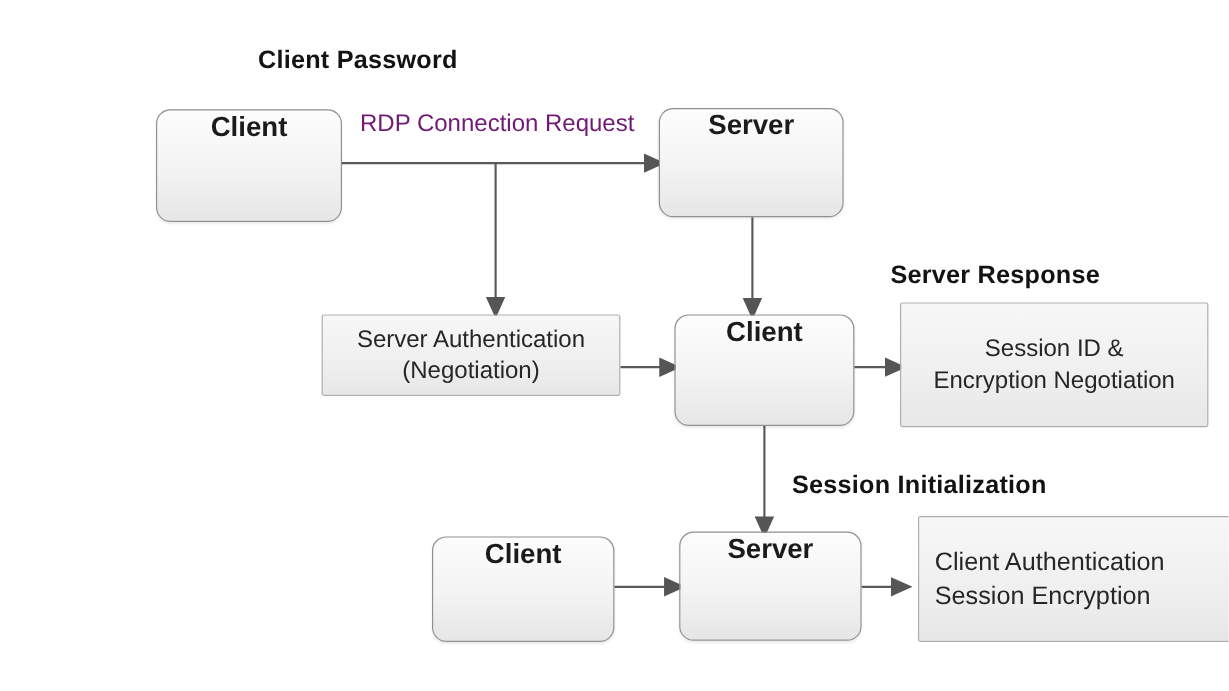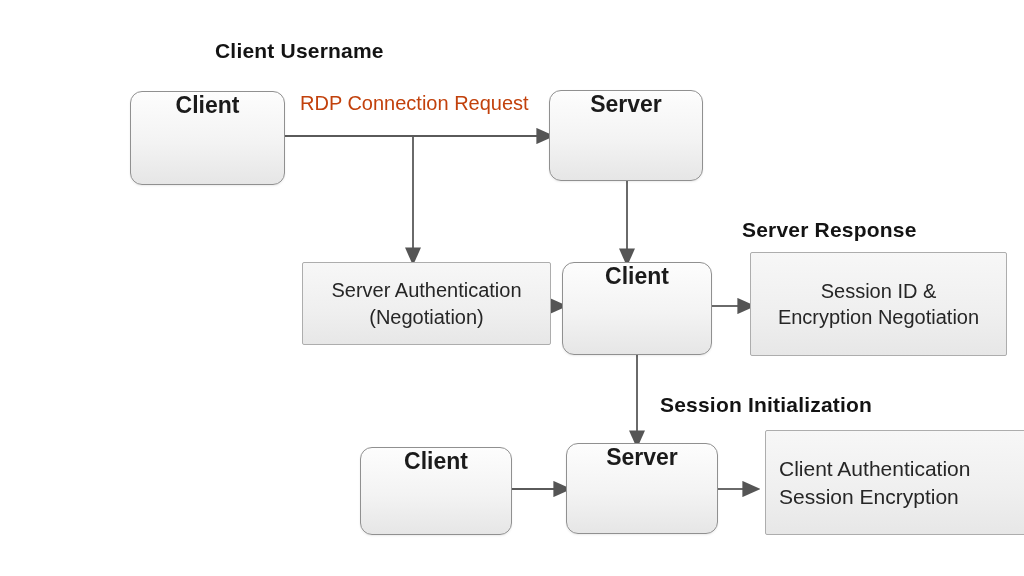--- a/index.html
+++ b/index.html
@@ -28,21 +28,21 @@
     font-size: 21px;
     font-weight: 700;
     color: #131313;
     letter-spacing: 0.2px;
     white-space: nowrap;
   }
   .edge-label {
     position: absolute;
     font-size: 20px;
     font-weight: 400;
-    color: #c2410c;
+    color: #701a75;
     white-space: nowrap;
   }
   .node {
     position: absolute;
     box-sizing: border-box;
     background: linear-gradient(180deg, #fdfdfd 0%, #f3f3f3 55%, #e6e6e6 100%);
     border: 1.6px solid #909090;
     border-radius: 12px;
     display: flex;
     align-items: flex-start;
@@ -93,21 +93,21 @@
       <line x1="413" y1="136" x2="413" y2="251" marker-end="url(#ah)"></line>
       <line x1="627" y1="181" x2="627" y2="252" marker-end="url(#ah)"></line>
       <line x1="517" y1="306" x2="553" y2="306" marker-end="url(#ah)"></line>
       <line x1="712" y1="306" x2="741" y2="306" marker-end="url(#ah)"></line>
       <line x1="637" y1="355" x2="637" y2="434" marker-end="url(#ah)"></line>
       <line x1="512" y1="489" x2="557" y2="489" marker-end="url(#ah)"></line>
       <line x1="718" y1="489" x2="746" y2="489" marker-end="url(#ah)"></line>
     </g>
   </svg>
 
-  <div class="phase-label" style="left:215px; top:39px;">Client Username</div>
+  <div class="phase-label" style="left:215px; top:39px;">Client Password</div>
 
   <div class="phase-label" style="left:660px; top:393px;">Session Initialization</div>
 
   <div class="phase-label" style="left:742px; top:218px;">Server Response</div>
 
   <div class="edge-label" style="left:300px; top:92px;">RDP Connection Request</div>
 
   <div class="node" style="left:130px; top:91px; width:155px; height:94px;">
     <span>Client</span>
   </div>
@@ -121,21 +121,21 @@
   </div>
 
   <div class="node" style="left:360px; top:447px; width:152px; height:88px;">
     <span>Client</span>
   </div>
 
   <div class="node" style="left:566px; top:443px; width:152px; height:91px;">
     <span>Server</span>
   </div>
 
-  <div class="panel" style="left:268px; top:262px; width:249px; height:83px;margin-left:34px;">
+  <div class="panel" style="left:268px; top:262px; width:249px; height:68px;">
     <div class="line">Server Authentication</div>
     <div class="line">(Negotiation)</div>
   </div>
 
   <div class="panel" style="left:750px; top:252px; width:257px; height:104px;">
     <div class="line">Session ID &amp;</div>
     <div class="line">Encryption Negotiation</div>
   </div>
 
   <div class="panel left-align" style="left:755px; top:430px; width:312px; height:105px;margin-left:10px;">

